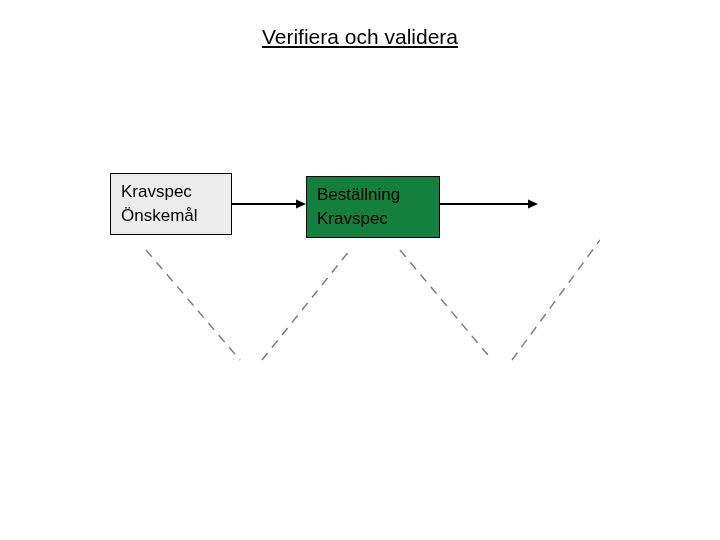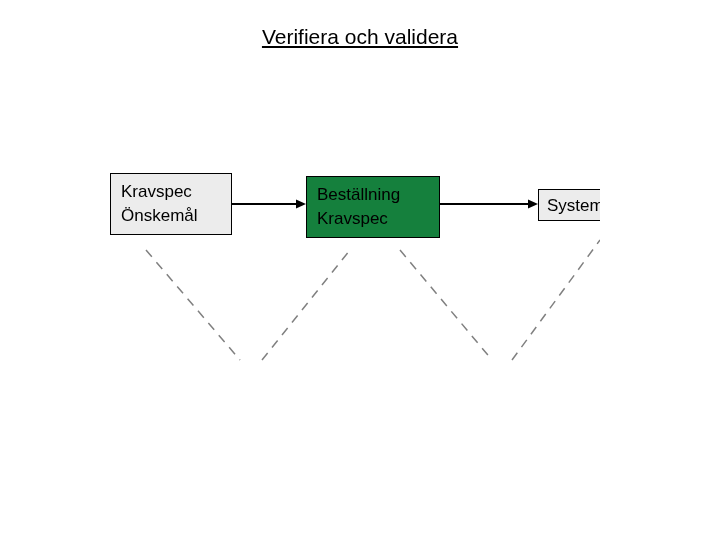--- a/index.html
+++ b/index.html
@@ -91,15 +91,14 @@
     <line x1="146" y1="250" x2="240" y2="360" stroke="#808080" stroke-width="1.5" stroke-dasharray="9,7"></line>
     <line x1="262" y1="360" x2="350" y2="250" stroke="#808080" stroke-width="1.5" stroke-dasharray="9,7"></line>
     <line x1="400" y1="250" x2="492" y2="360" stroke="#808080" stroke-width="1.5" stroke-dasharray="9,7"></line>
     <line x1="512" y1="360" x2="600" y2="240" stroke="#808080" stroke-width="1.5" stroke-dasharray="9,7"></line>
   </svg>
 
   <div class="node" id="node-problem">Kravspec
 Önskemål</div>
   <div class="node" id="node-bestallning">Beställning
 Kravspec</div>
-  <div class="node" id="node-system">System</div>
 
 </div>
 
 </body></html>

